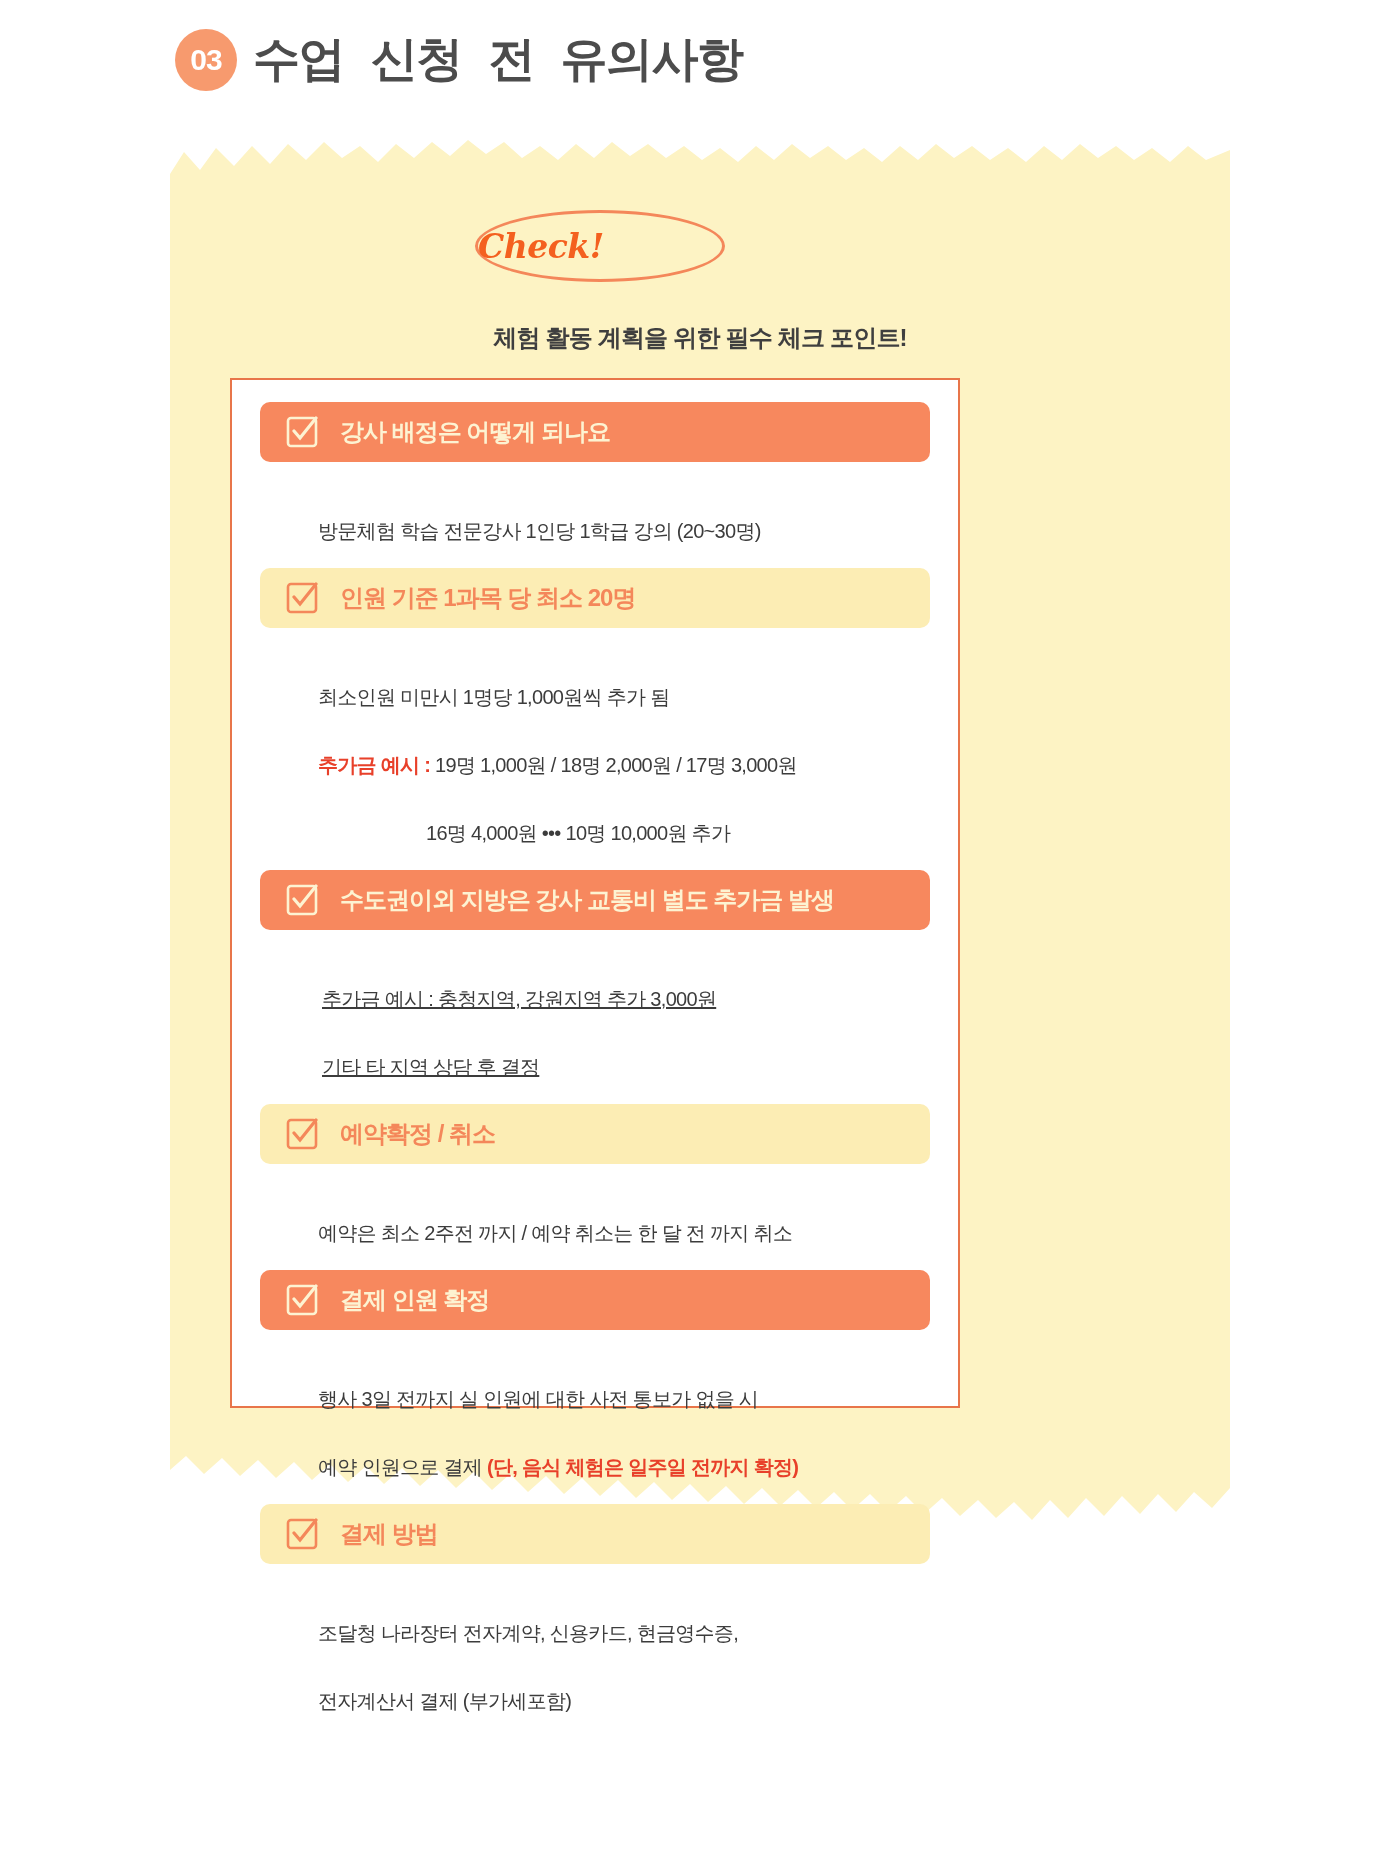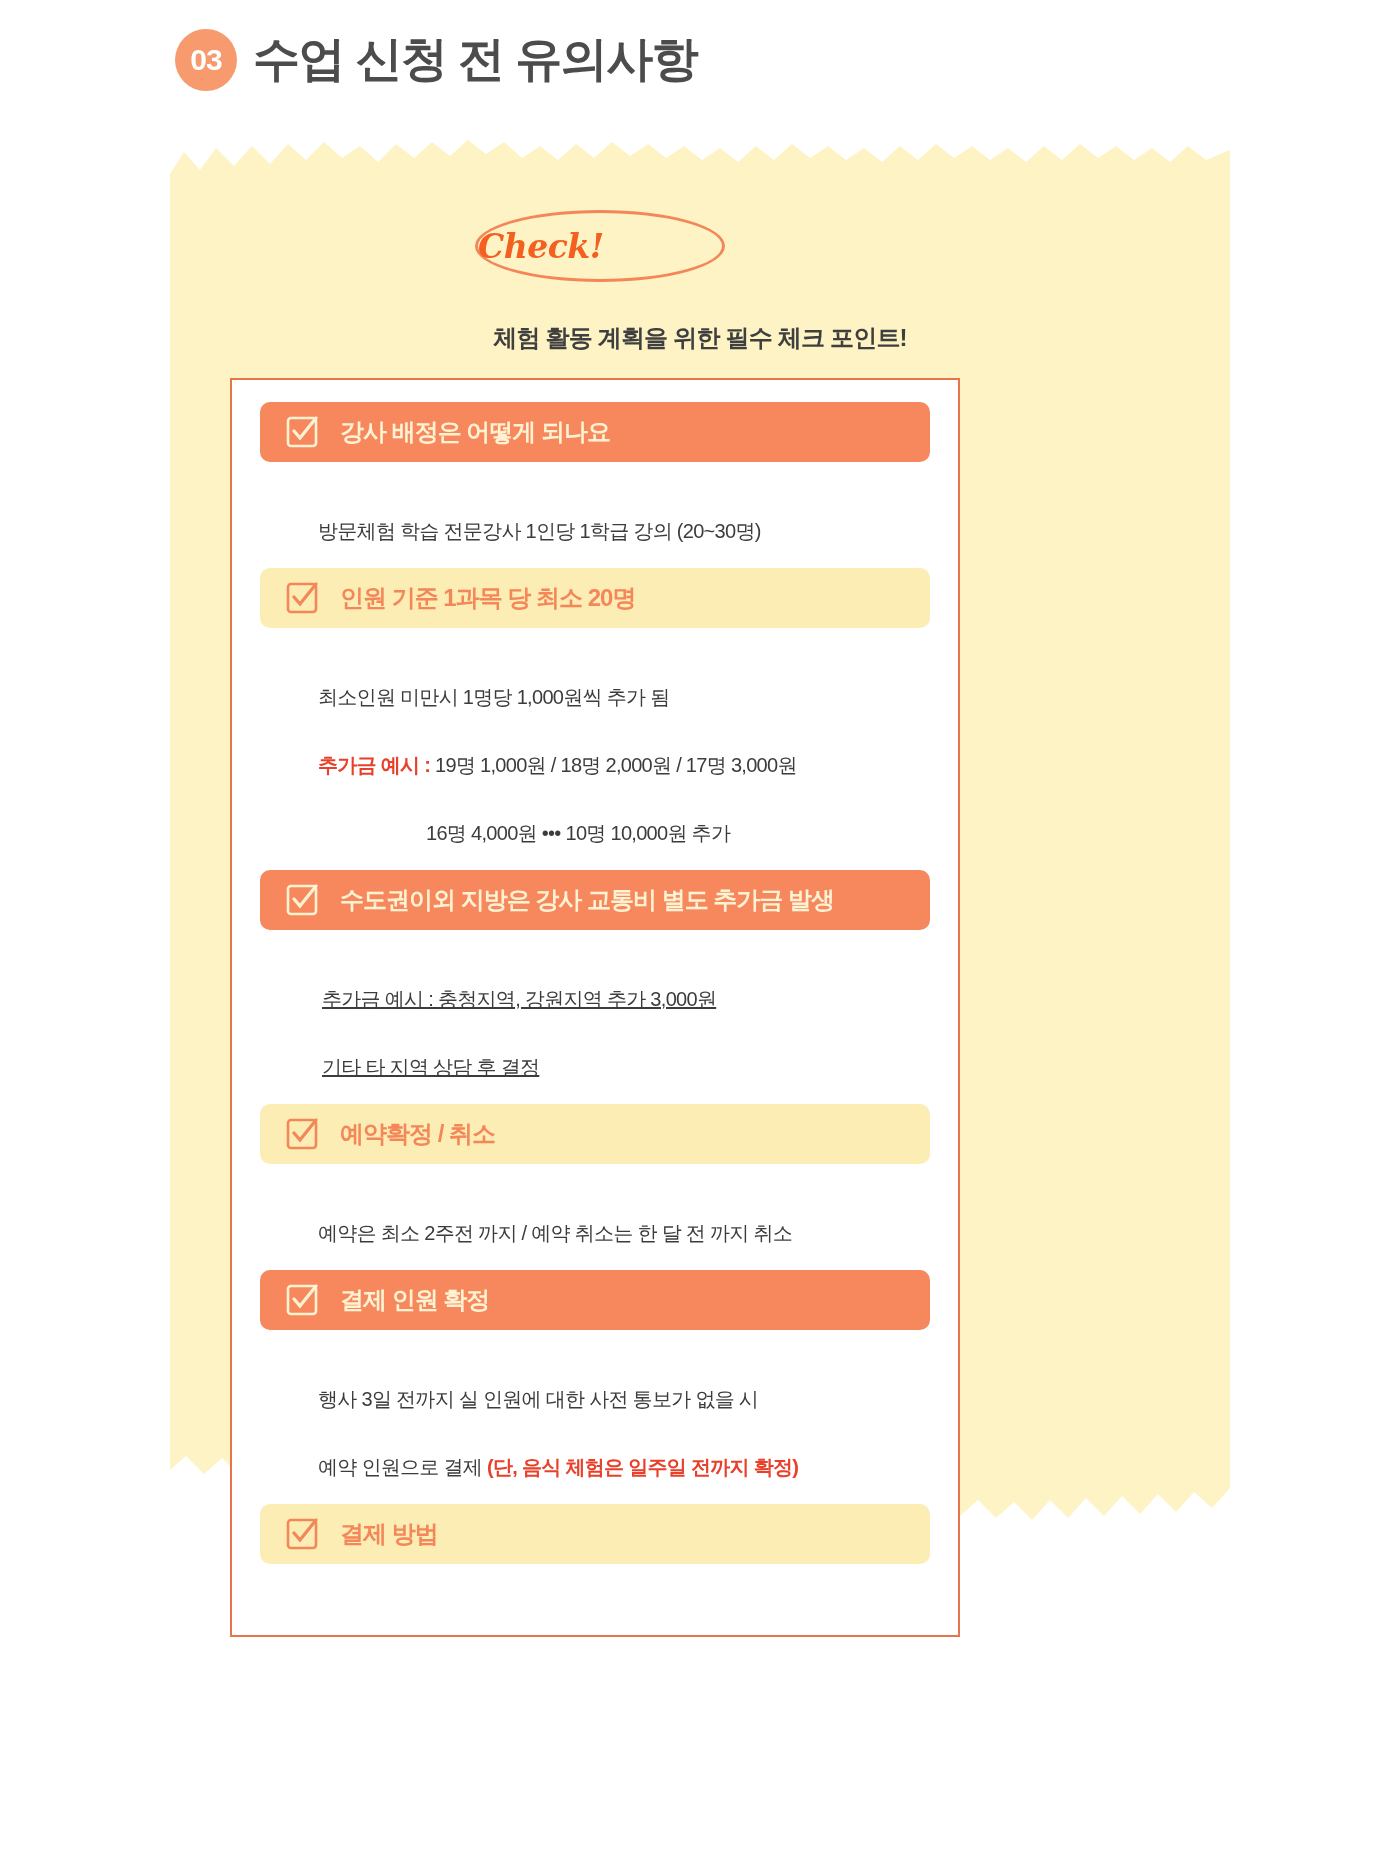--- a/index.html
+++ b/index.html
@@ -37,20 +37,21 @@
     align-items: center;
     justify-content: center;
     letter-spacing: -1px;
   }
   .page-title {
     font-size: 47px;
     font-weight: bold;
     color: #4c4c4c;
     letter-spacing: -1.5px;
     white-space: nowrap;
+    font-family: Liberation Mono, monospace;
   }
 
   
   .paper-wrap {
     position: absolute;
     left: 170px;
     top: 140px;
     width: 1060px;
     height: 1380px;
   }
@@ -98,21 +99,21 @@
     color: #3f3f3f;
     letter-spacing: -0.8px;
   }
 
   
   .inner-box {
     position: absolute;
     left: 60px;
     top: 238px;
     width: 730px;
-    height: 1259px;
+    height: 1030px;
     border: 2px solid #e8754a;
     background: #ffffff;
     padding: 22px 28px 0 28px;
   }
 
   
   .item { margin-bottom: 4px; }
 
   .bar {
     display: flex;
@@ -268,17 +269,21 @@
       <div class="item">
         <div class="bar yellow">
           <span class="chk">
             <svg viewBox="0 0 32 32">
                 <rect x="2" y="2" width="28" height="28" rx="3" fill="none" stroke="#f4875a" stroke-width="2.6"></rect>
                 <path d="M8 15 L14 22 L30 2" fill="none" stroke="#f4875a" stroke-width="3.2" stroke-linecap="round"></path>
               </svg>
           </span>
           <span class="bar-label">결제 방법</span>
         </div>
+        <div class="desc">
+          <div class="line">조달청 나라장터 전자계약, 신용카드, 현금영수증,</div>
+          <div class="line">전자계산서 결제 (부가세포함)</div>
+        </div>
       </div>
 
     </div>
   </div>
 </div>
 
 </body></html>

